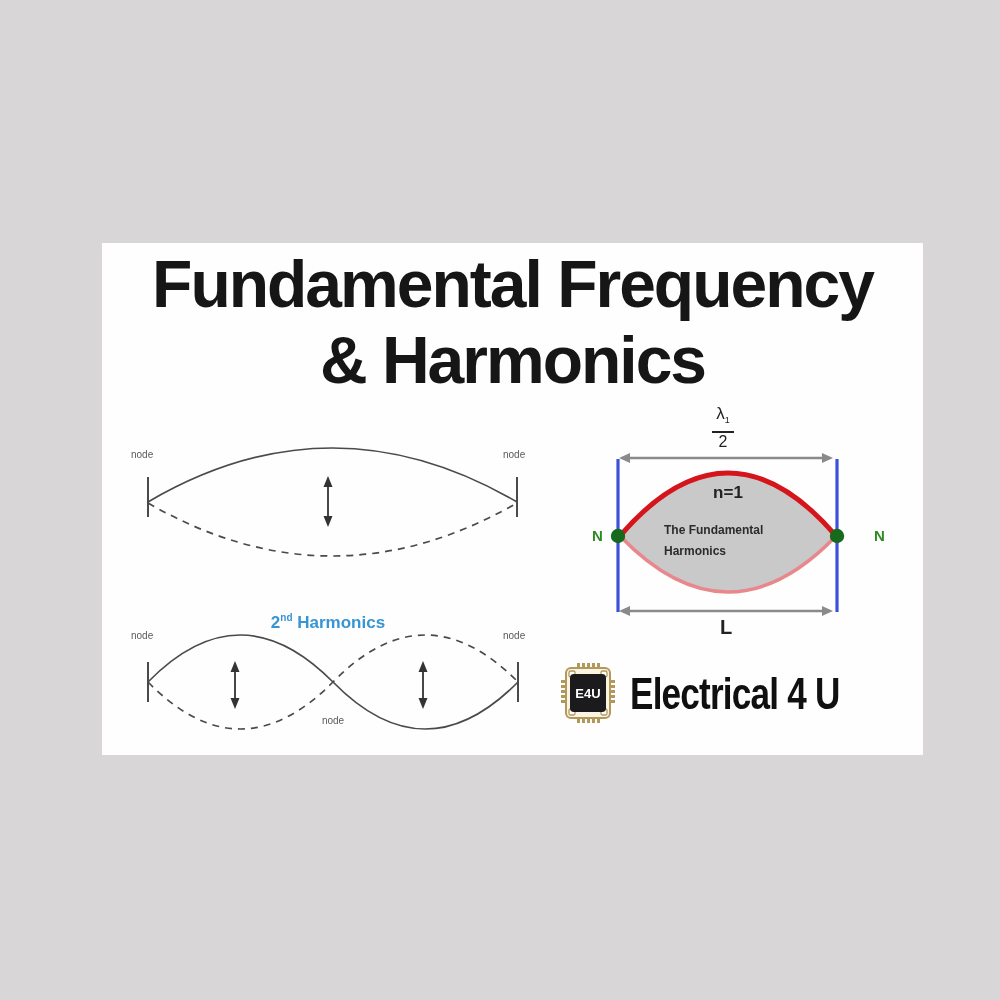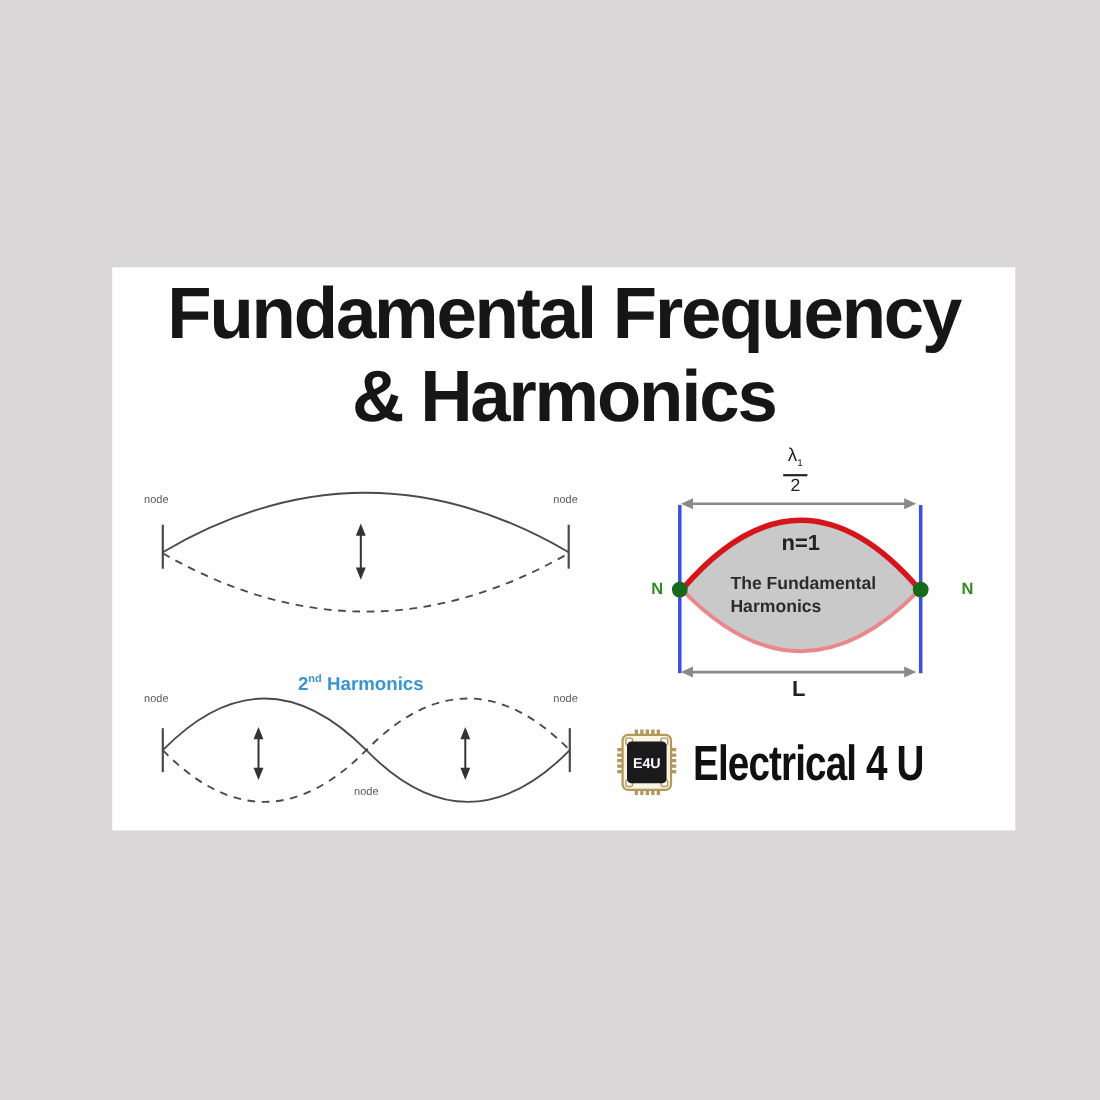--- a/index.html
+++ b/index.html
@@ -11,22 +11,22 @@
     font-size:66px;font-weight:800;letter-spacing:-2px;color:#161616;}
   .dia-label{font-size:17px;font-weight:bold;color:#3795d4;text-align:center;}
   .dia-label sup{font-size:10px;margin-top:27px;}
   .node-lbl{font-size:10px;color:#5a5a5a;}
   .svg-overlay{position:absolute;left:0;top:0;width:1000px;height:1000px;pointer-events:none;}
   .frac{left:703px;top:404px;width:40px;text-align:center;color:#222;font-weight:normal;}
   .frac .num{font-size:17px;line-height:19px;display:block;}
   .frac .num sub{font-size:9px;}
   .frac .bar{display:block;width:22px;margin:1px auto 0;border-top:2px solid #222;}
   .frac .den{font-size:16px;line-height:17px;display:block;}
-  .mode-lbl{left:703px;top:483px;width:50px;text-align:center;font-size:20px;font-weight:600;color:#222;}
-  .caption{left:664px;top:520px;font-size:16px;font-weight:600;color:#2b2b2b;line-height:21px;}
+  .mode-lbl{left:703px;top:483px;width:50px;text-align:center;font-size:17px;font-weight:600;color:#222;}
+  .caption{left:664px;top:520px;font-size:12px;font-weight:600;color:#2b2b2b;line-height:21px;}
   .n-lbl{font-size:15px;font-weight:bold;color:#2e8b22;}
   .len-lbl{left:706px;top:616px;width:40px;text-align:center;font-size:20px;font-weight:bold;color:#222;}
   .brand{left:630px;top:668px;font-size:45px;font-weight:800;color:#101010;
     transform:scaleX(0.78);transform-origin:left center;white-space:nowrap;letter-spacing:-1px;}
 </style>
 </head>
 <body>
 
 <div class="stage">
 

